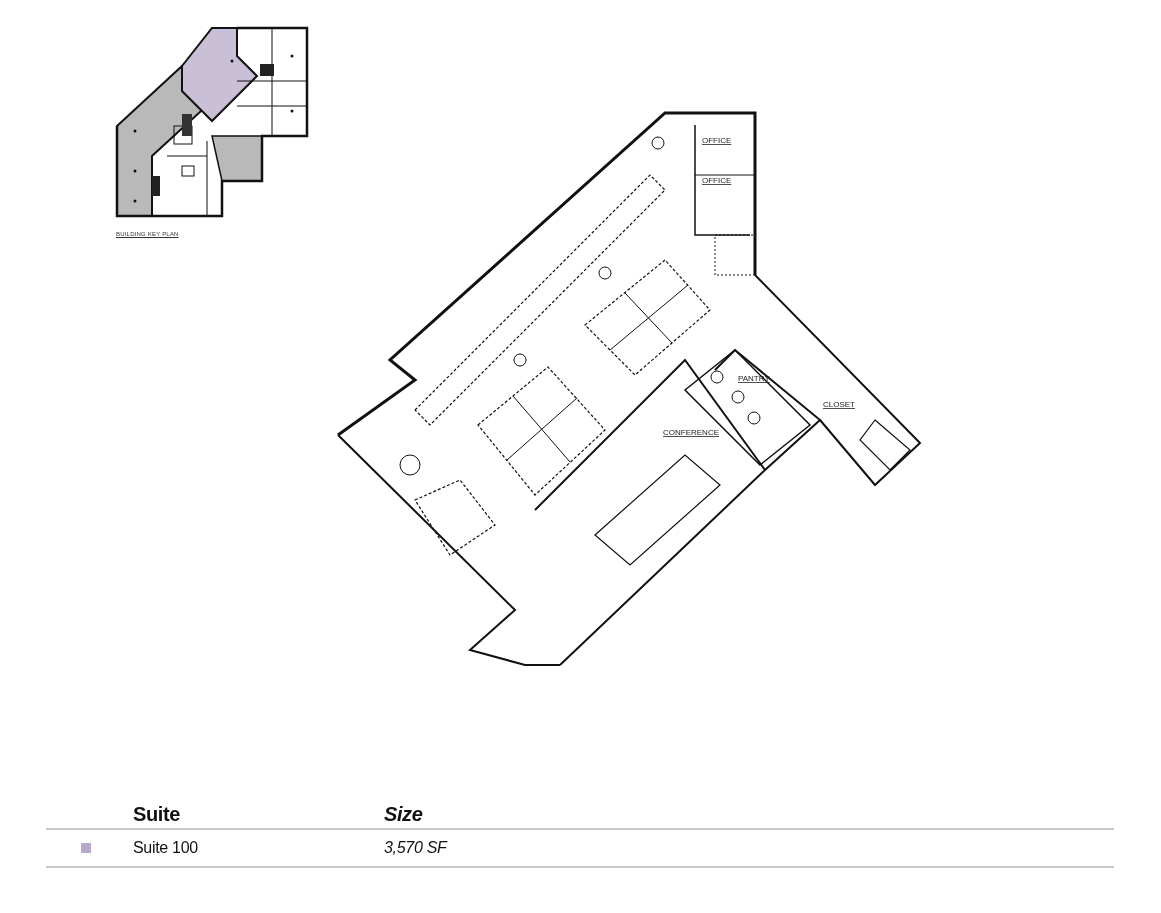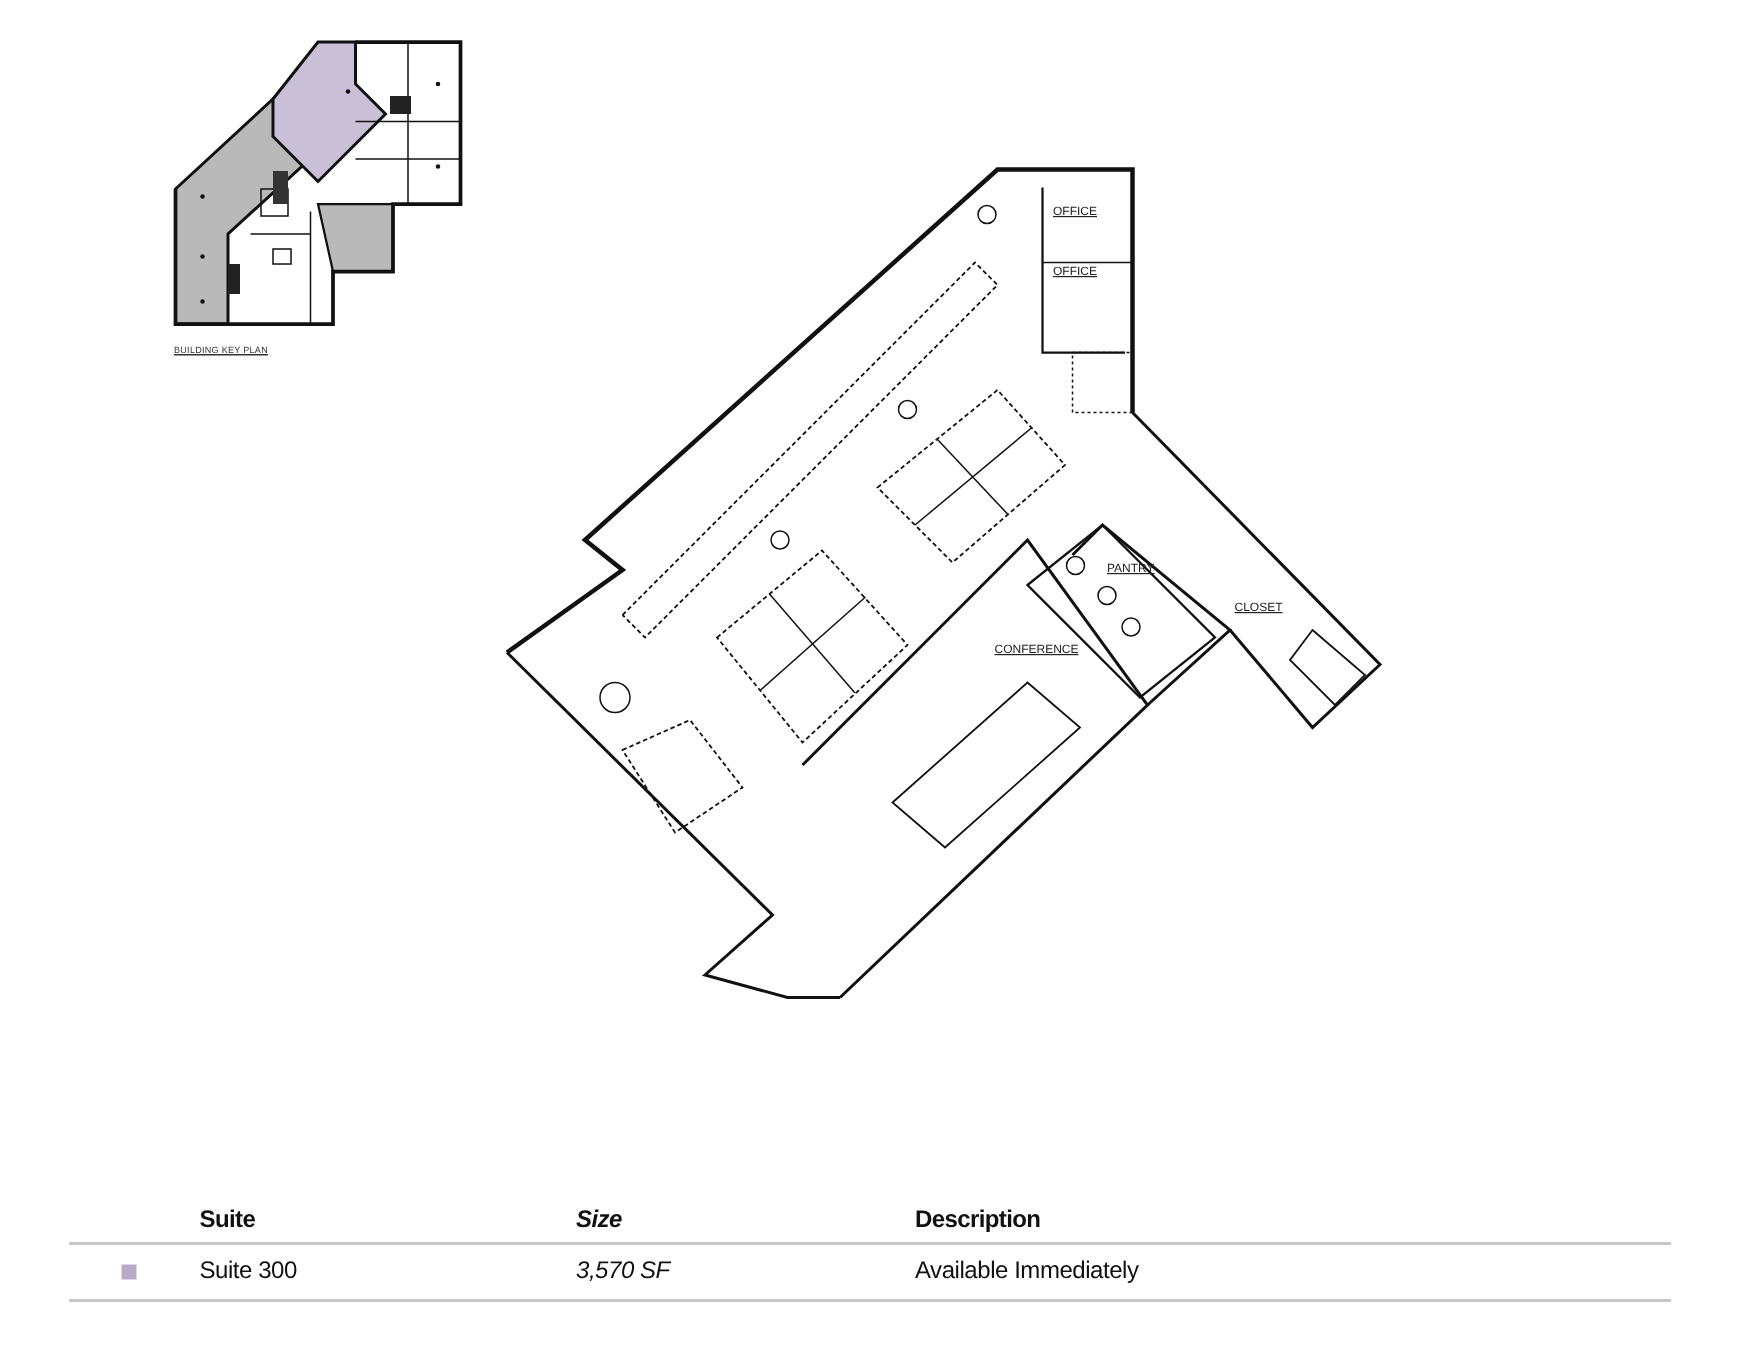--- a/index.html
+++ b/index.html
@@ -2,21 +2,21 @@
 <html><head>
 <meta charset="utf-8">
 <style>
   html, body { margin: 0; padding: 0; background: #ffffff; }
   body { width: 1161px; height: 913px; position: relative; overflow: hidden; font-family: "Liberation Sans", sans-serif; color: #111; }
   .keyplan { position: absolute; left: 112px; top: 26px; width: 200px; height: 215px; }
   .keyplan-label { position: absolute; left: 116px; top: 231px; font-size: 6px; text-decoration: underline; color: #333; letter-spacing: 0.2px; font-family: "Liberation Sans", sans-serif; }
   .floorplan { position: absolute; left: 330px; top: 105px; width: 600px; height: 570px; }
   .room-label { font-family: "Liberation Sans", sans-serif; font-size: 8px; fill: #222; text-decoration: underline; }
   .suite-table { position: absolute; left: 46px; top: 800px; width: 1068px; }
-  .table-header { display: flex; height: 28px; align-items: center; border-bottom: 2px solid #c8c8c8; font-weight: bold; font-size: 16px; letter-spacing: -0.4px; }
+  .table-header { display: flex; height: 28px; align-items: center; border-bottom: 2px solid #c8c8c8; font-weight: bold; font-size: 20px; letter-spacing: -0.4px; }
   .table-row { display: flex; height: 36px; align-items: center; border-bottom: 2px solid #c8c8c8; font-size: 16px; letter-spacing: -0.3px; }
   .col-swatch { width: 87px; display: flex; align-items: center; justify-content: flex-start; padding-left: 35px; box-sizing: border-box; }
   .col-suite { width: 251px; }
   .col-size { width: 226px; font-style: italic; }
   .col-desc { flex: 1; }
   .swatch { width: 10px; height: 10px; }
 </style>
 </head>
 <body>
 
@@ -100,23 +100,21 @@
     <text class="room-label" x="493" y="302">CLOSET</text>
     <text class="room-label" x="333" y="330">CONFERENCE</text>
   </svg>
 </div>
 
 <div class="suite-table">
   <div class="table-header">
     <div class="col-swatch"></div>
     <div class="col-suite">Suite</div>
     <div class="col-size">Size</div>
-    <div class="col-desc">Description</div>
   </div>
   <div class="table-row">
     <div class="col-swatch">
       <div class="swatch" style="background:#b8a9c9;"></div>
     </div>
-    <div class="col-suite">Suite 300</div>
+    <div class="col-suite">Suite 100</div>
     <div class="col-size">3,570 SF</div>
-    <div class="col-desc">Available Immediately</div>
   </div>
 </div>
 
 </body></html>

